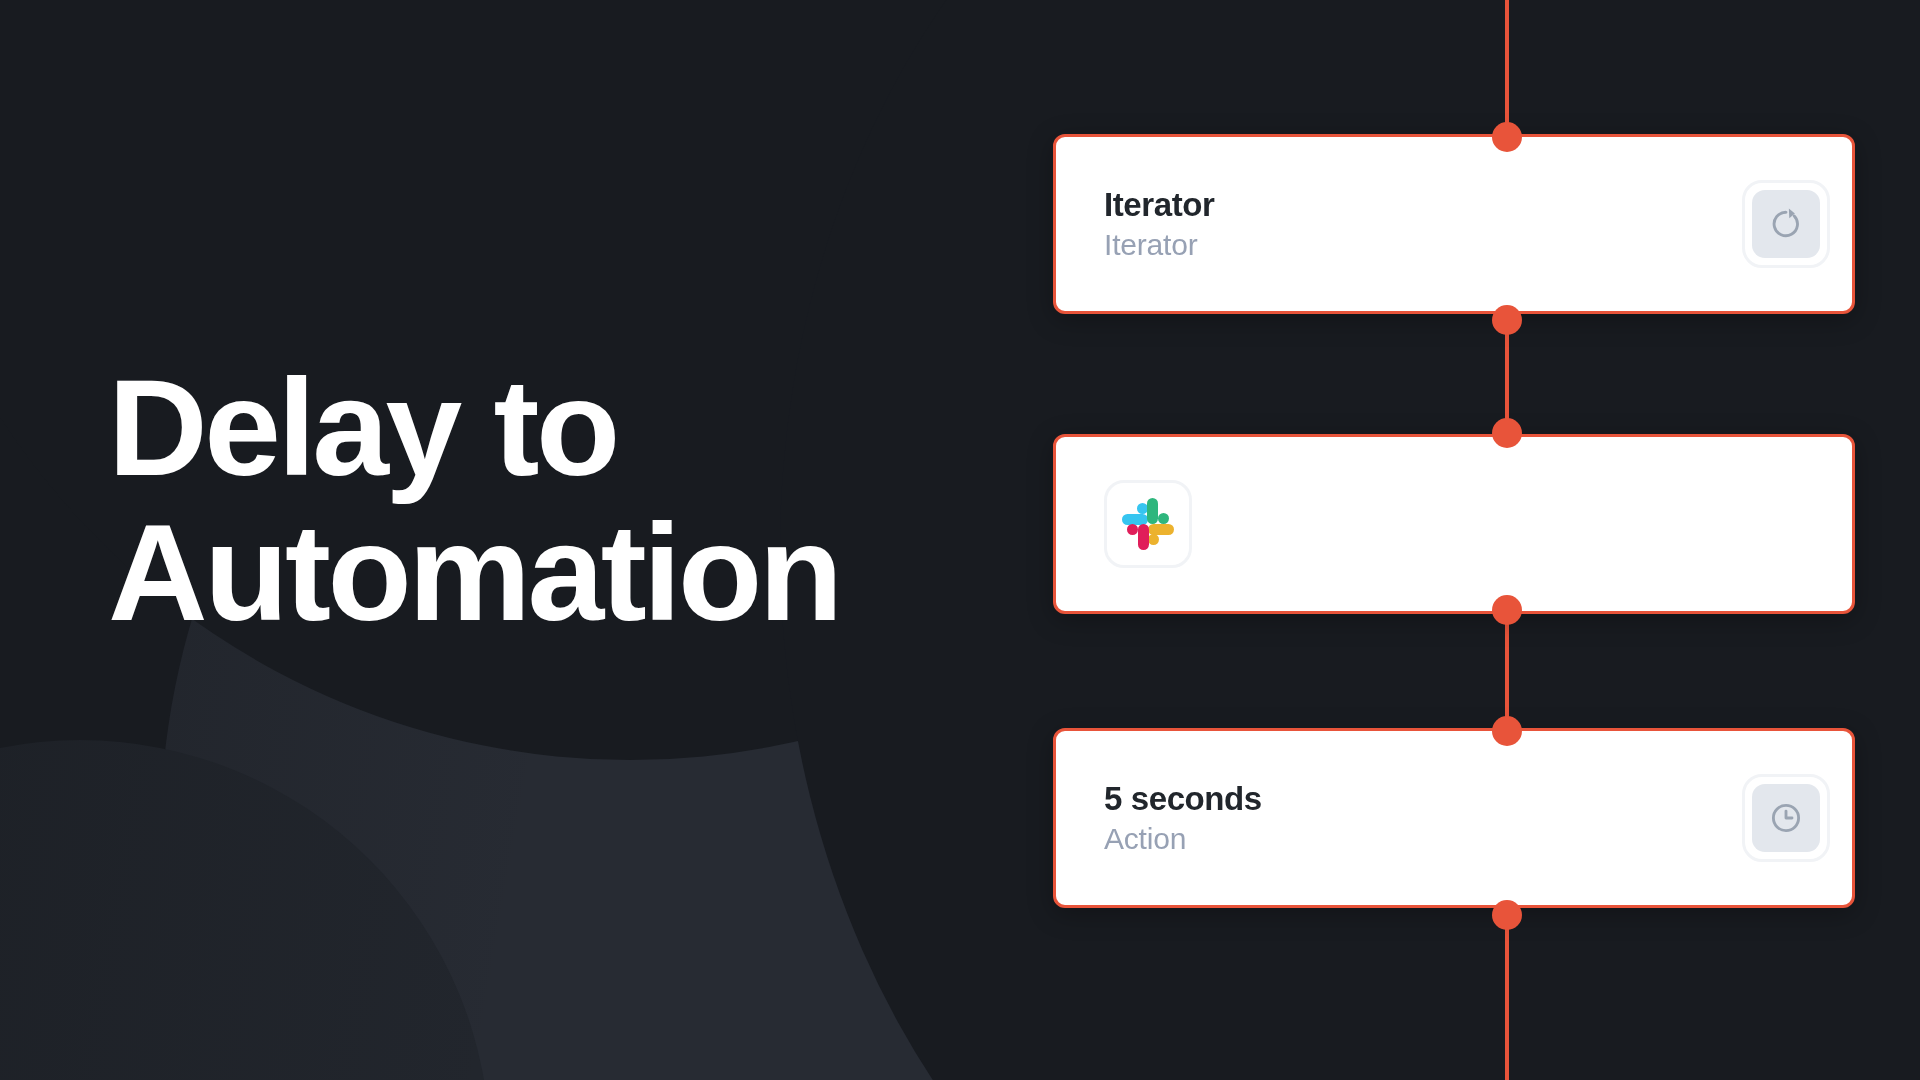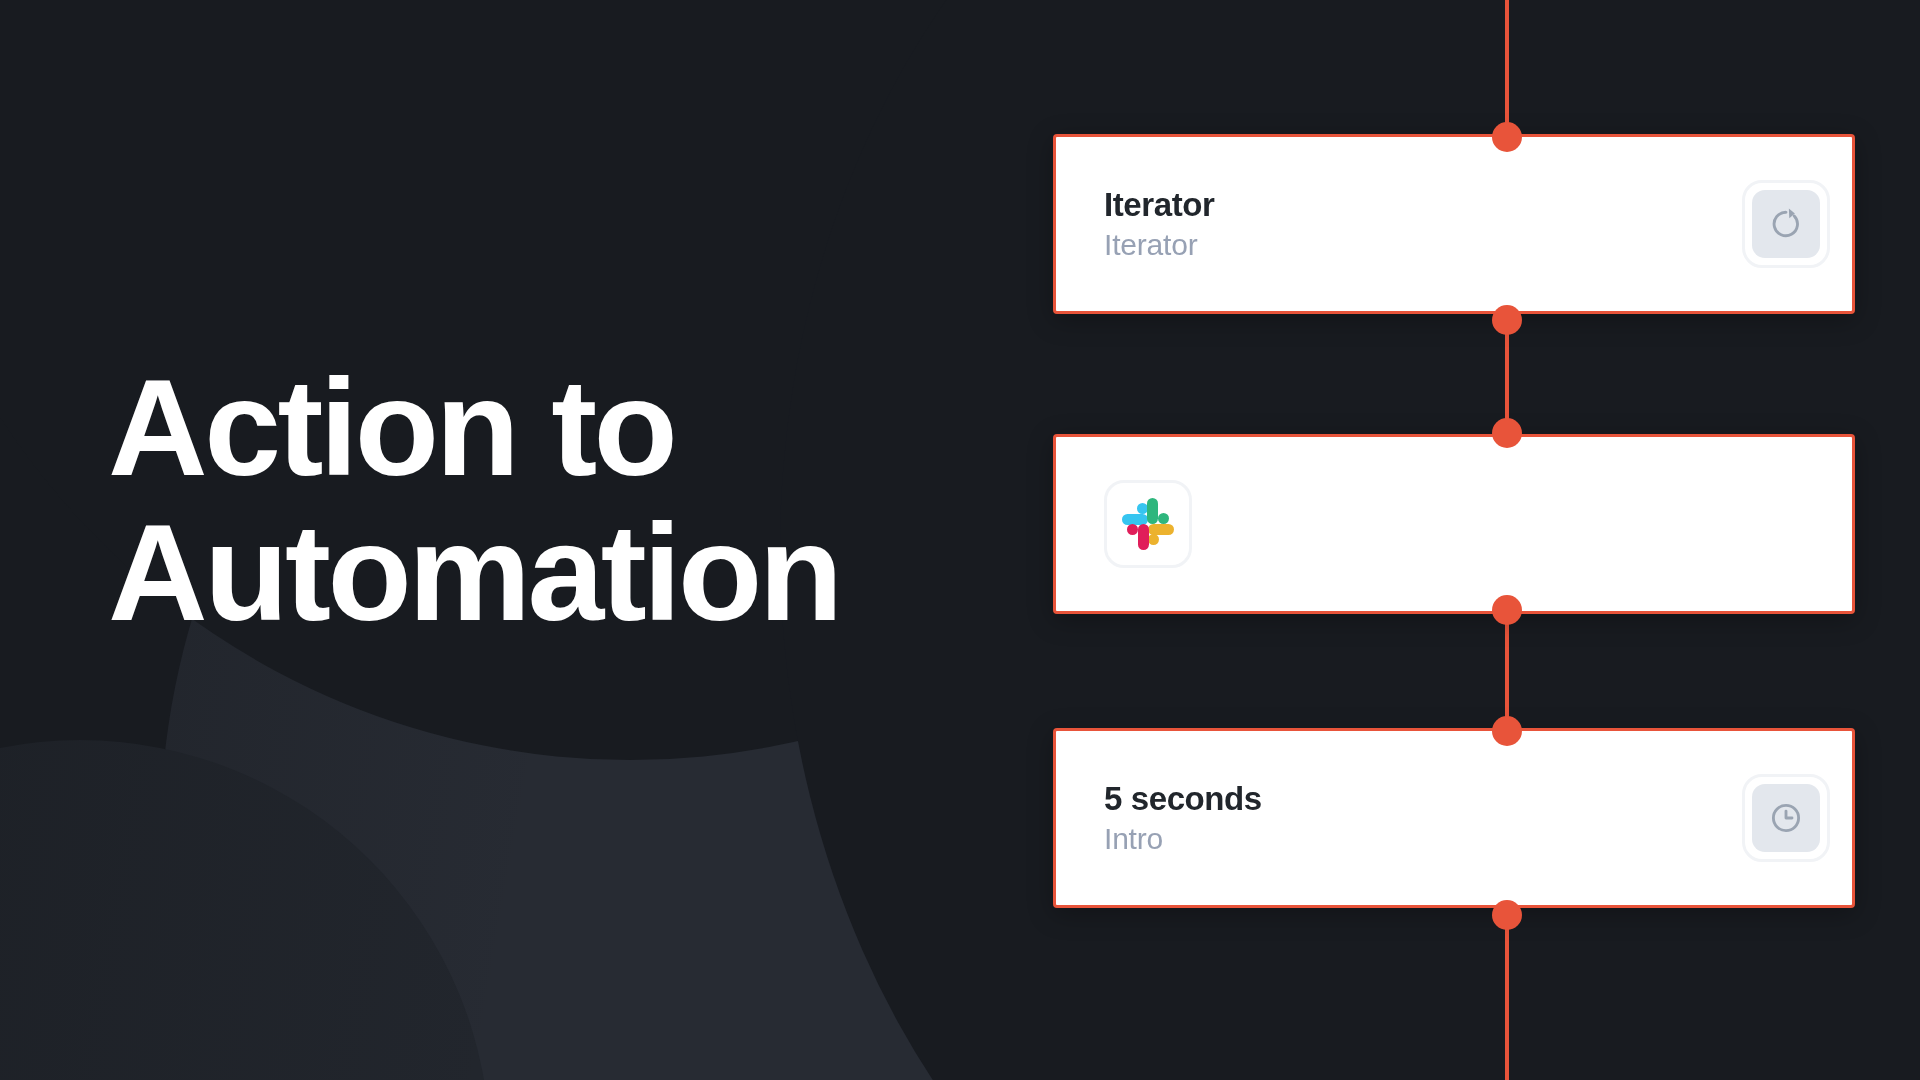--- a/index.html
+++ b/index.html
@@ -102,21 +102,21 @@
   .dot-f { top:900px; }
 
   
   .card {
     position:absolute;
     left:0;
     width:802px;
     height:180px;
     background:#ffffff;
     border:3px solid #e8543a;
-    border-radius:4px;
+    border-radius:12px;
     display:flex;
     align-items:center;
     justify-content:space-between;
     padding:0 22px 0 48px;
     box-shadow:0 6px 26px rgba(0,0,0,0.28);
   }
   .card-1 { top:134px; }
   .card-2 { top:434px; }
   .card-3 { top:728px; }
 
@@ -178,21 +178,21 @@
 <div class="stage">
 
   <div class="bg-layer">
     <div class="blob-large"></div>
     <div class="blob-dark-cut"></div>
     <div class="blob-soft-bottom"></div>
     <div class="blob-right-fade"></div>
     <div class="vignette"></div>
   </div>
 
-  <h1 class="headline">Action to
+  <h1 class="headline">Delay to
 Automation</h1>
 
   <div class="flow">
 
     <div class="flow-line seg-top"></div>
     <div class="flow-line seg-1to2"></div>
     <div class="flow-line seg-2to3"></div>
     <div class="flow-line seg-bottom"></div>
 
     <div class="card card-1">
@@ -223,21 +223,21 @@
             <i class="sr1"></i>
               <i class="sr2"></i>
           </div>
         </div>
       </div>
     </div>
 
     <div class="card card-3">
       <div class="card-text">
         <div class="card-title">5 seconds</div>
-        <div class="card-sub">Intro</div>
+        <div class="card-sub">Action</div>
       </div>
       <div class="icon-chip">
         <div class="icon-inner">
           <svg width="36" height="36" viewBox="0 0 24 24" fill="none" stroke="#9aa4b2" stroke-width="1.9" stroke-linecap="round" stroke-linejoin="round">
             <circle cx="12" cy="12" r="8.4"></circle>
             <path d="M12 7.4 V12 H16"></path>
           </svg>
         </div>
       </div>
     </div>

